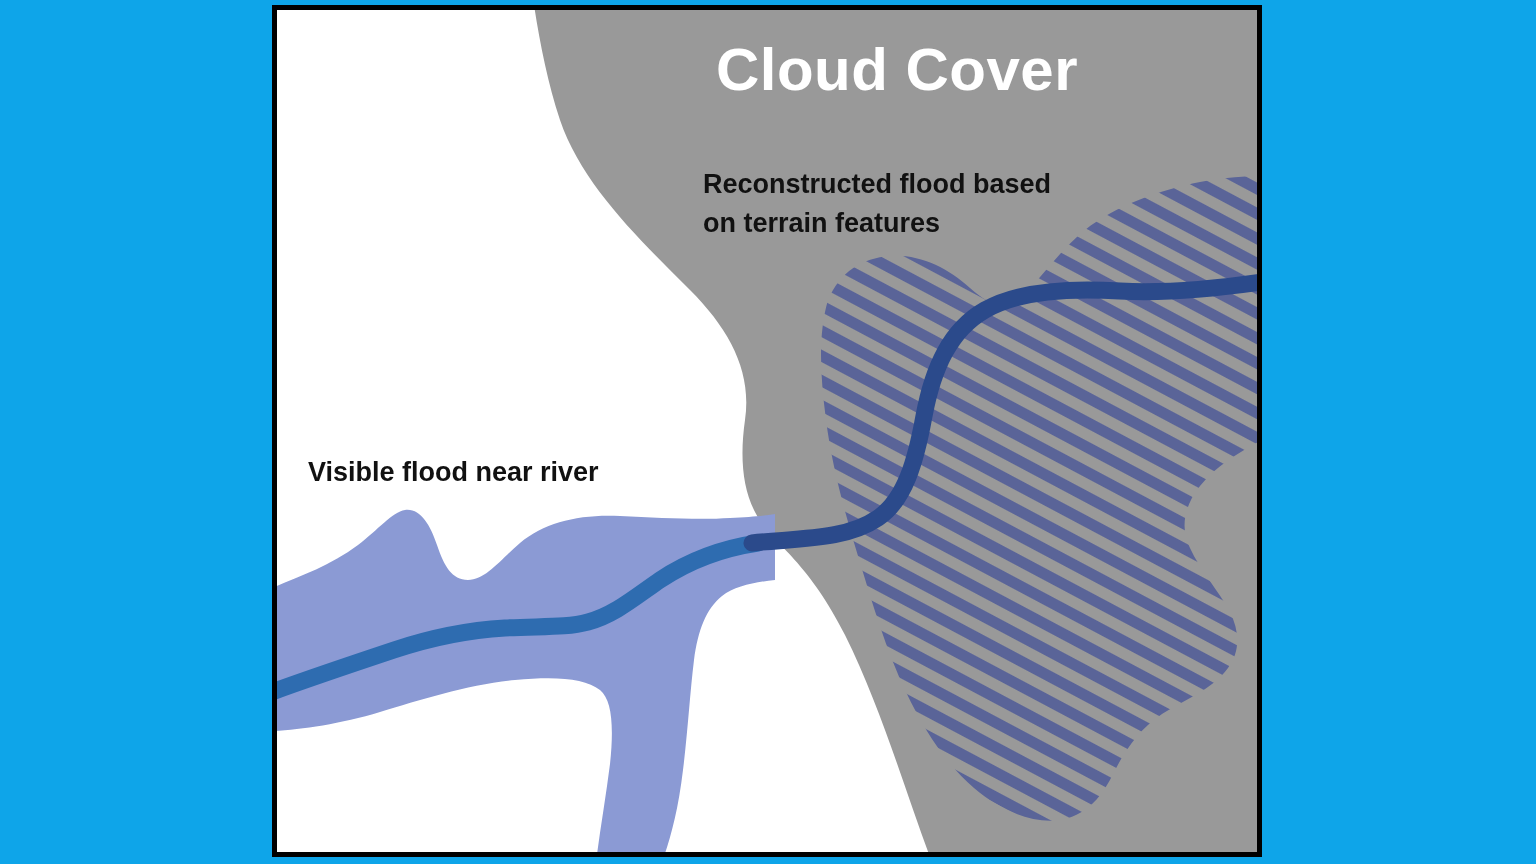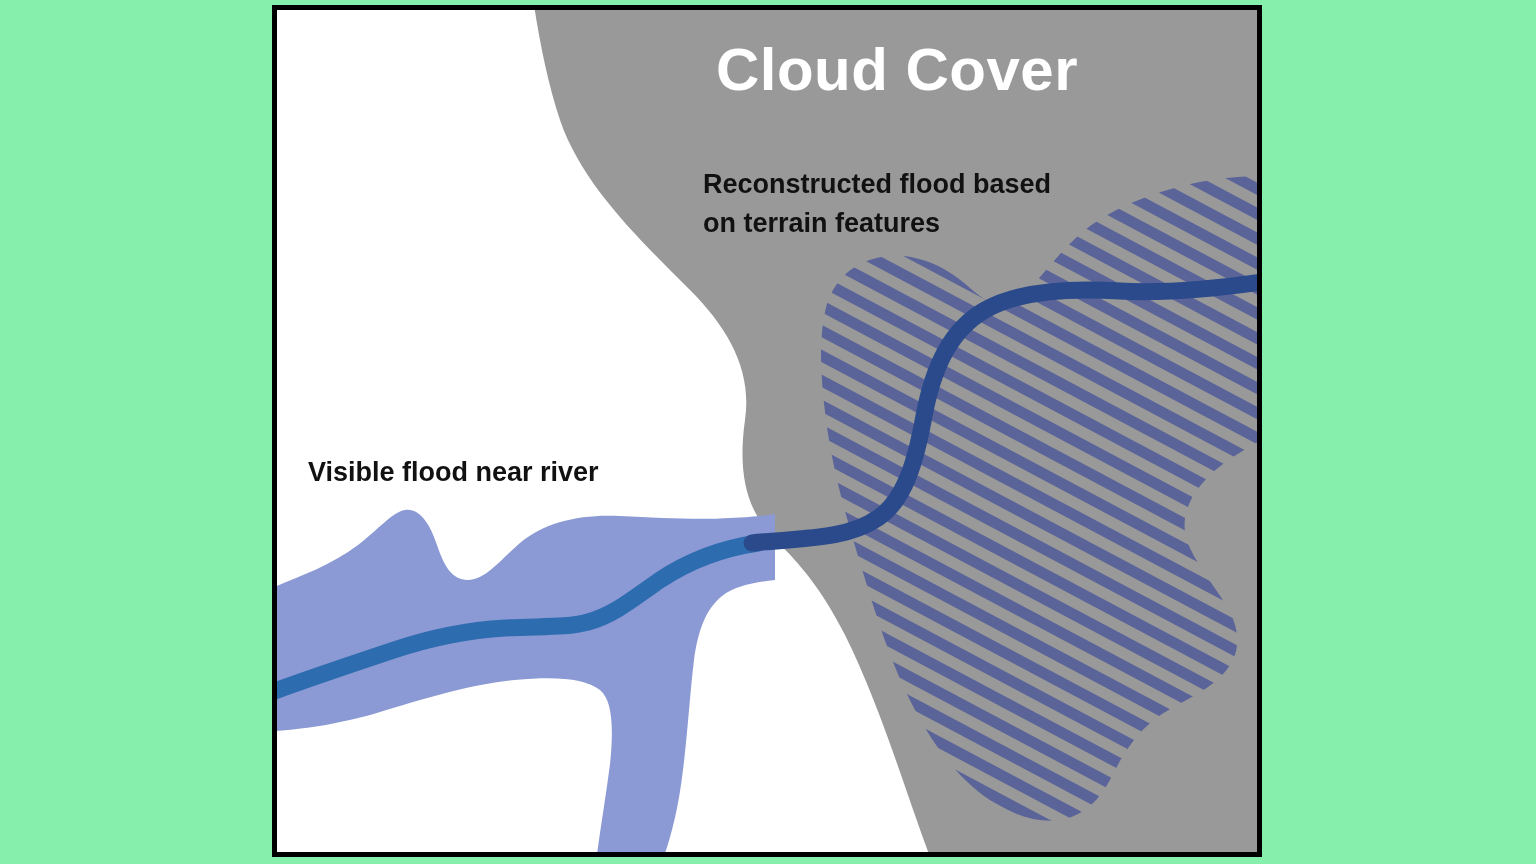--- a/index.html
+++ b/index.html
@@ -10,21 +10,21 @@
   body {
     width: 1536px;
     height: 864px;
     overflow: hidden;
     font-family: "Liberation Sans", sans-serif;
   }
   #stage {
     position: relative;
     width: 1536px;
     height: 864px;
-    background: #86efac;
+    background: #0ea5e9;
   }
   #figure-svg {
     position: absolute;
     left: 0;
     top: 0;
     width: 1536px;
     height: 864px;
     display: block;
   }
   .frame-border {

